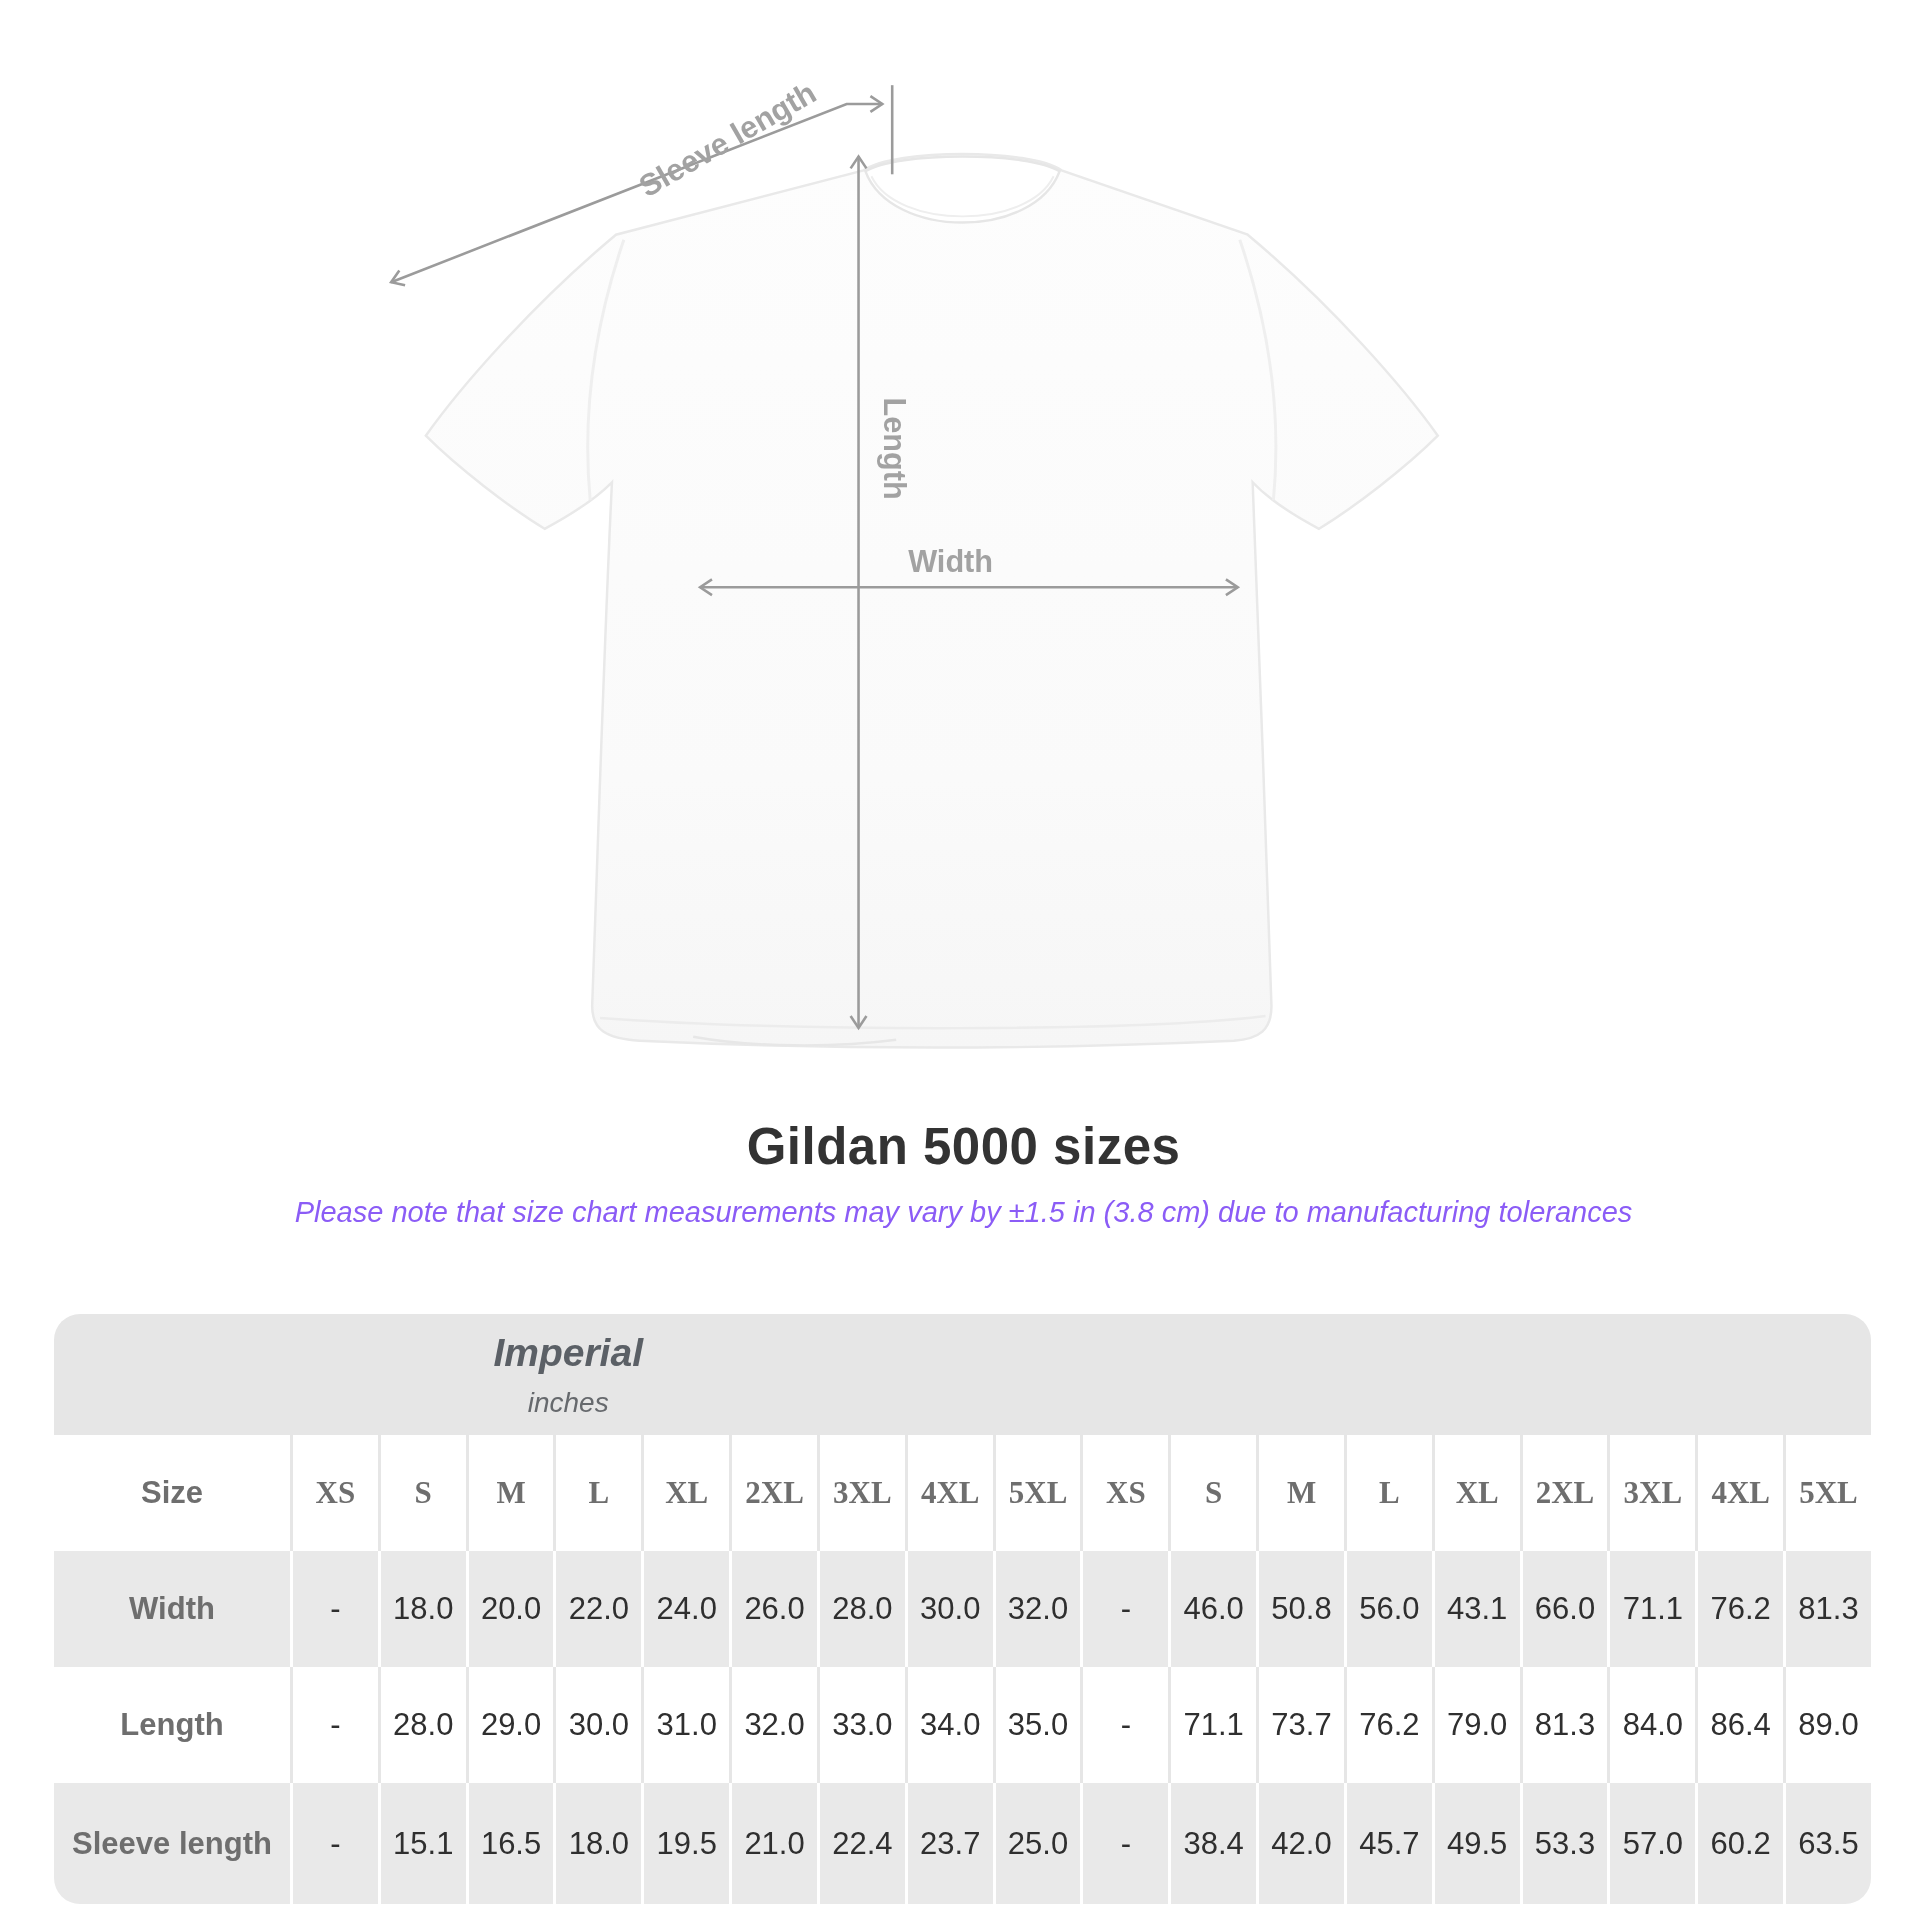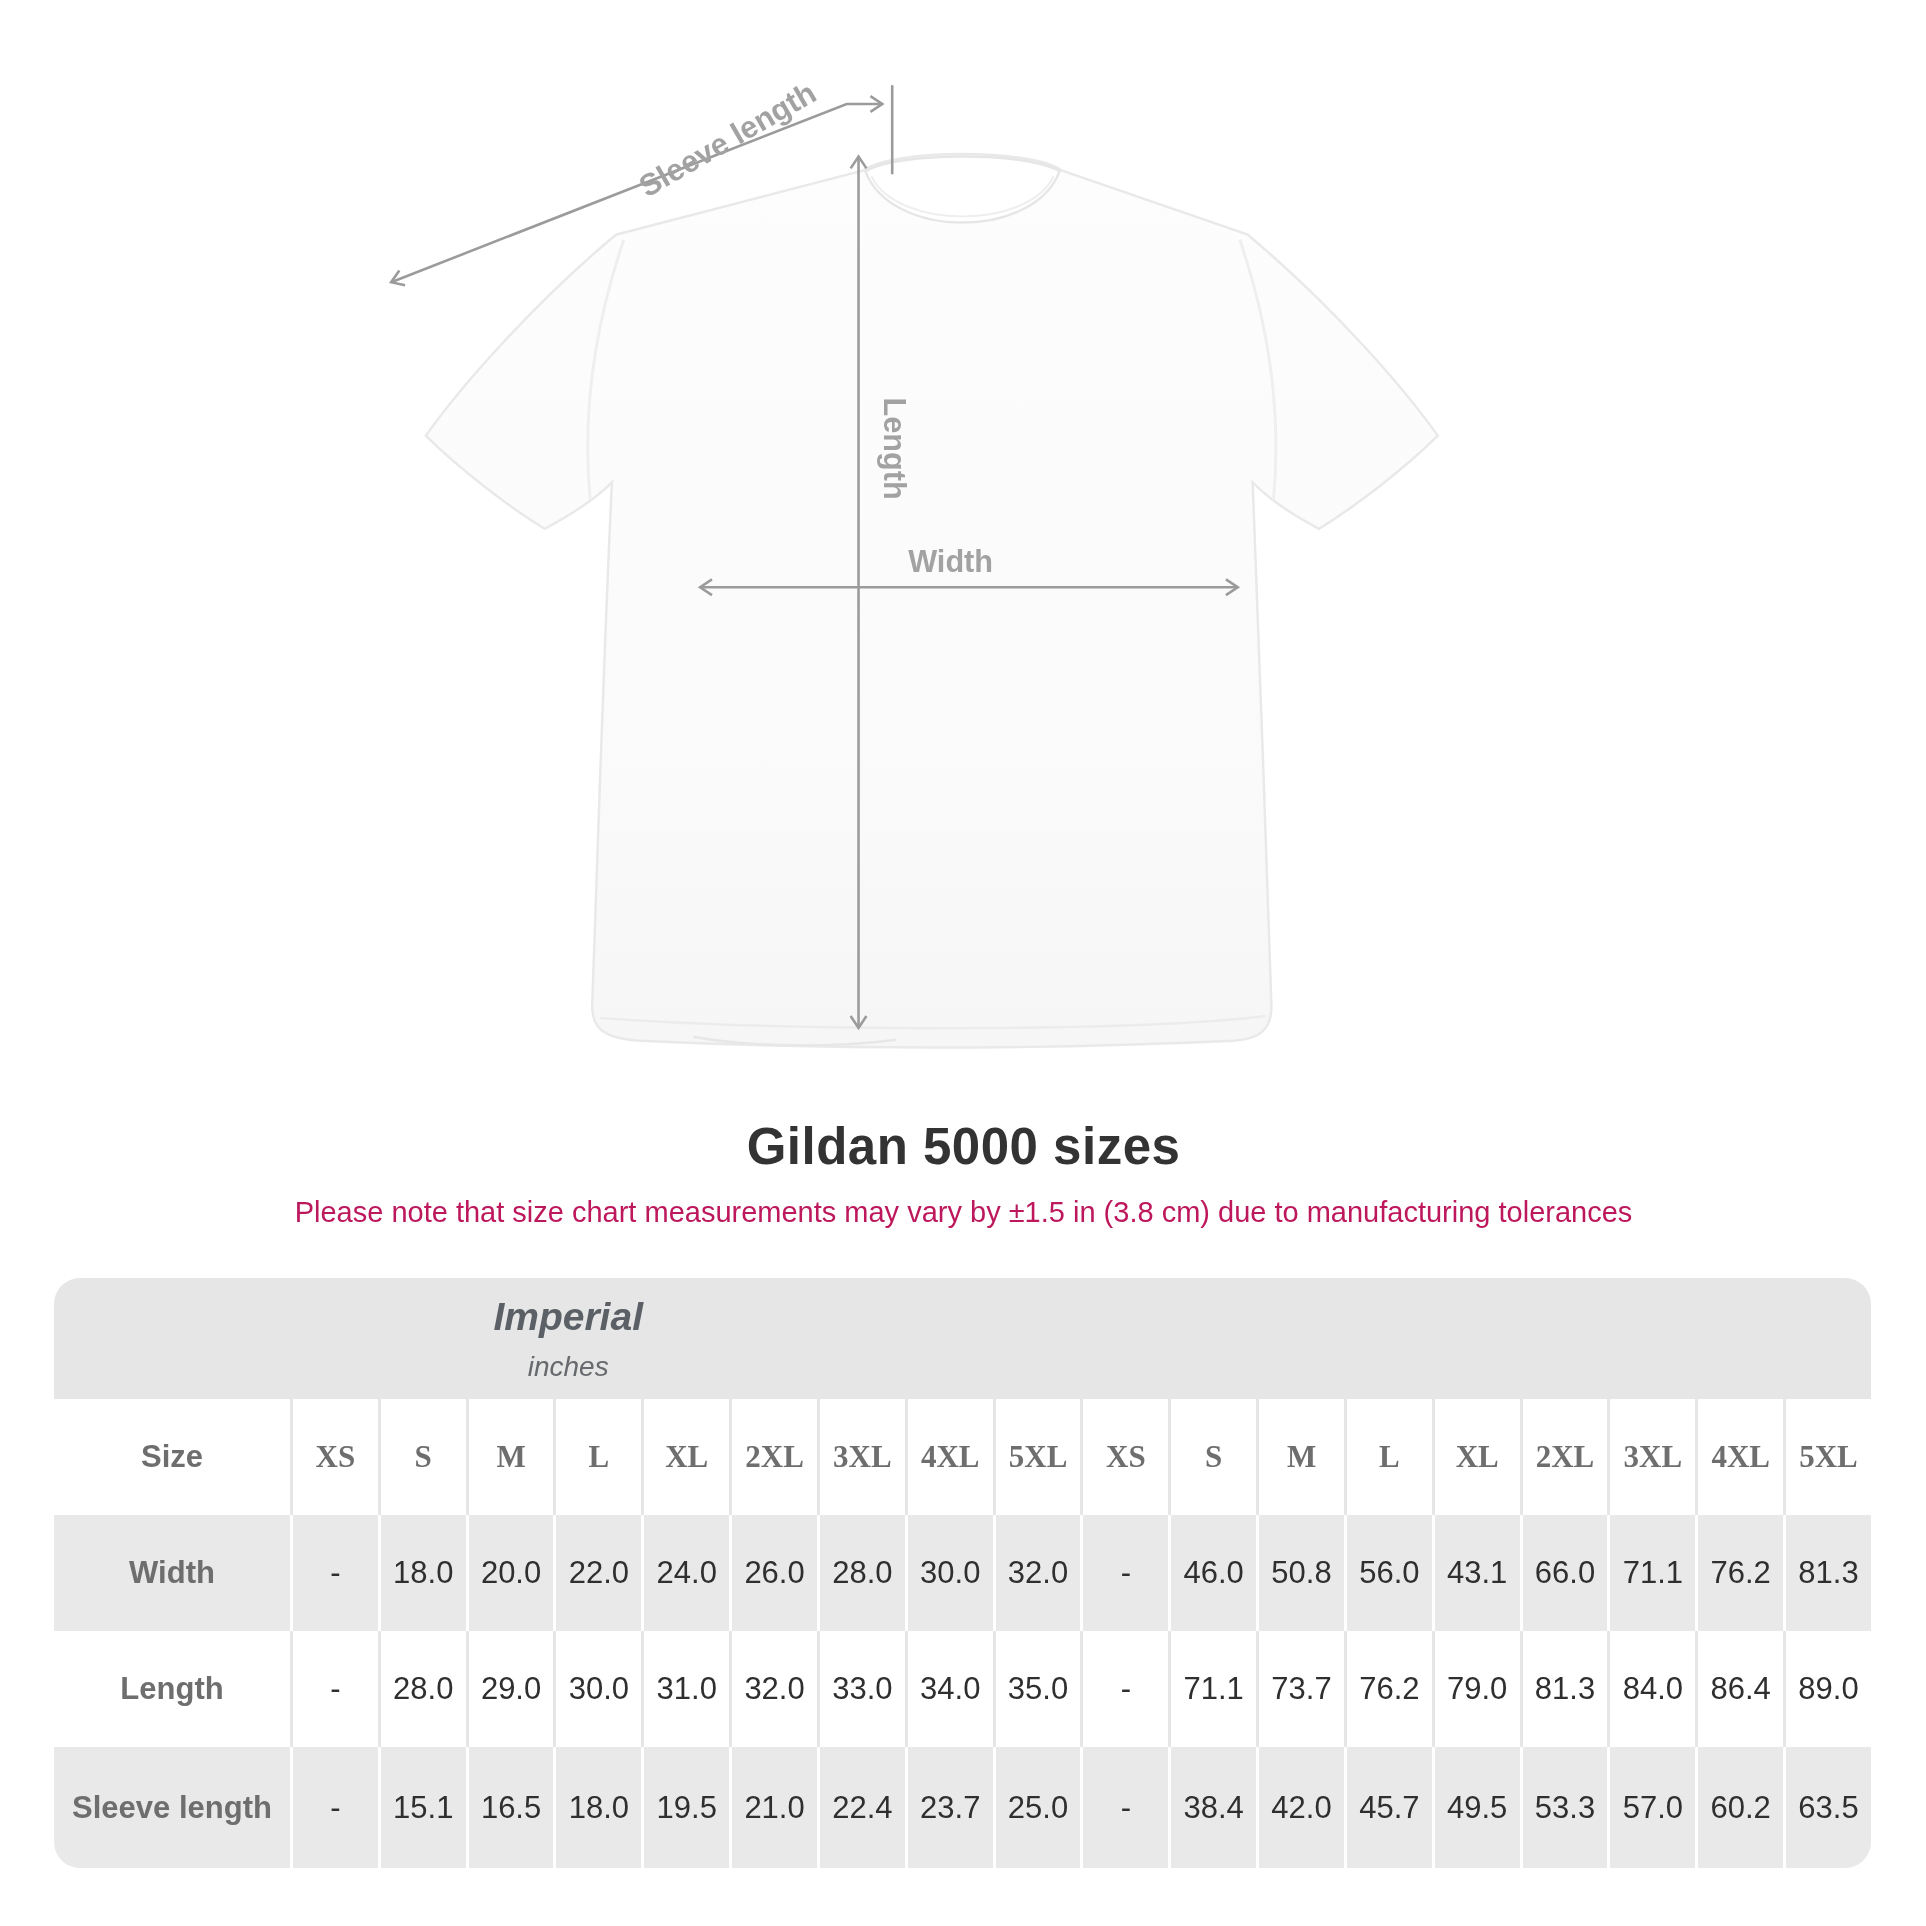--- a/index.html
+++ b/index.html
@@ -2,23 +2,23 @@
 <html><head>
 <meta charset="utf-8">
 <style>
   html,body{margin:0;padding:0;background:#fff;}
   .page{position:relative;width:1927px;height:1927px;background:#fff;overflow:hidden;
         font-family:"Liberation Sans", sans-serif;}
   .diagram-svg{position:absolute;left:0;top:0;width:1927px;height:1119px;}
 
   .header{position:absolute;left:0;top:1117px;width:1927px;text-align:center;}
   .page-title{font-size:51px;font-weight:bold;color:#333;letter-spacing:0.5px;}
-  .page-subtitle{margin-top:20px;font-size:29px;color:#be185d;}
+  .page-subtitle{margin-top:20px;font-size:29px;font-style:italic;color:#8b5cf6;}
 
-  .size-table{position:absolute;left:54px;top:1278px;width:1817px;border-radius:26px;
+  .size-table{position:absolute;left:54px;top:1314px;width:1817px;border-radius:26px;
               overflow:hidden;}
   .row{display:flex;gap:3px;}
   .row-units{height:121px;background:#e6e6e6;gap:0;}
   .unit-cell{display:flex;flex-direction:column;align-items:center;justify-content:center;gap:12px;}
   .unit-cell.imperial{flex:0 0 56.6%;}
   .unit-cell.metric{flex:1;}
   .unit-name{font-size:39px;font-weight:bold;font-style:italic;color:#5b6066;}
   .unit-sub{font-size:28px;font-style:italic;color:#66696d;}
 
   .row-data{height:116px;}

